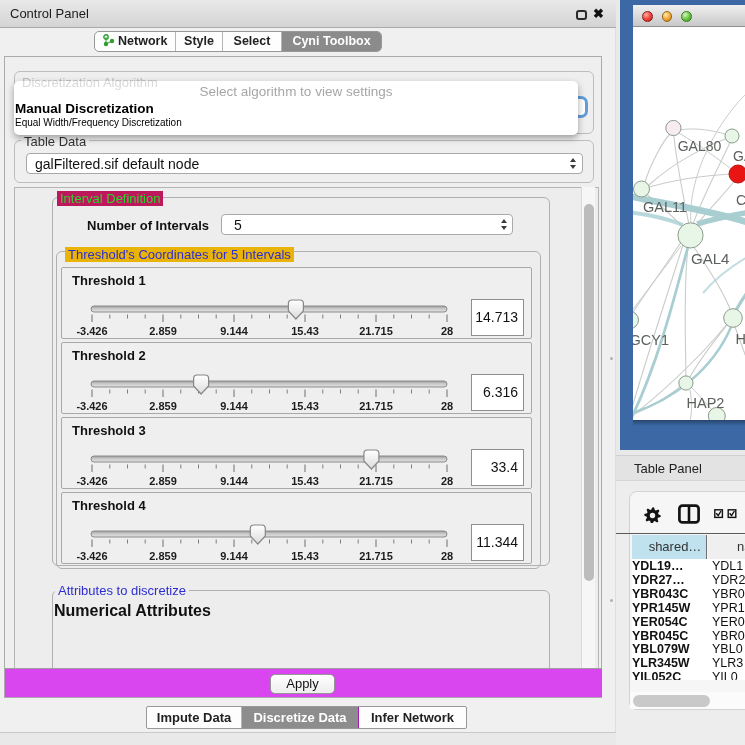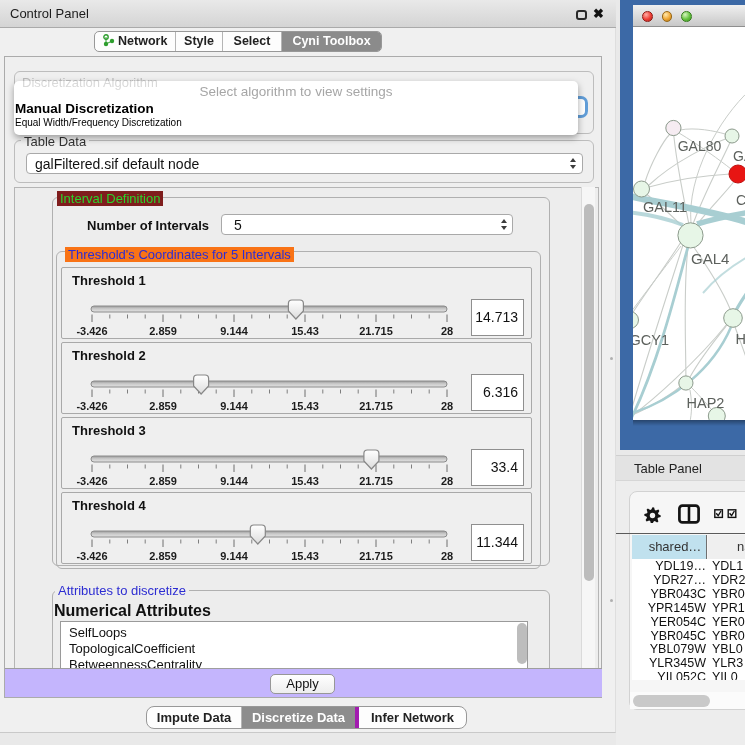--- a/index.html
+++ b/index.html
@@ -57,33 +57,33 @@
 
 #popup { position:absolute; left:14px; top:81px; width:564px; height:54px; background:#fff;
   border-radius:5px; box-shadow:0 3px 7px rgba(0,0,0,0.35); }
 #popup .prompt { position:absolute; left:0; width:100%; top:3px; text-align:center; font-size:13.5px; color:#a6a6a6; }
 #popup .it1 { position:absolute; left:1px; top:19.5px; font-size:13.5px; font-weight:bold; color:#000; }
 #popup .it2 { position:absolute; left:1px; top:35.5px; font-size:10px; color:#000; }
 
 .ghost { position:absolute; left:22px; top:75px; font-size:13px; white-space:nowrap; }
 
 
-#applyrow { position:absolute; left:0px; top:611px; width:597px; height:29px; background:#c4b5fd;
+#applyrow { position:absolute; left:0px; top:611px; width:597px; height:29px; background:#d946ef;
   border-top:1px solid #9e9e9e; }
 #applybtn { position:absolute; left:265px; top:5px; width:65px; height:20px; border:1px solid #979797;
   border-radius:5px; background:linear-gradient(#ffffff,#ededed); font-size:13px; color:#111;
   text-align:center; line-height:18px; }
 
 
 #bottabs { position:absolute; left:146px; top:706px; height:23px; display:flex;
-  border:1px solid #989898; border-radius:8px; background:#fdfdfd; overflow:hidden;
+  border:1px solid #989898; border-radius:2px; background:#fdfdfd; overflow:hidden;
   font-size:13px; font-weight:bold; color:#222; }
 #bottabs .seg { height:100%; line-height:21px; text-align:center; border-right:1px solid #b5b5b5; }
 #bottabs .seg:last-child { border-right:none; }
-#bottabs .sel { background:#8d8d8d; color:#fff; border-right:4px solid #a21caf; }
+#bottabs .sel { background:#8d8d8d; color:#fff; border-right:1px solid #a21caf; }
 
 
 #netwin { position:absolute; left:620px; top:0; width:125px; height:450px;
   background:#3c69a6; }
 #nettitle { position:absolute; left:633px; top:5px; width:112px; height:22px;
   background:linear-gradient(#f0f0f0,#c8c8c8); border-bottom:1px solid #8f8f8f; }
 .light { position:absolute; top:11px; width:10.5px; height:10.5px; border-radius:50%; }
 #netshadow { position:absolute; left:633px; top:420px; width:112px; height:6px;
   background:linear-gradient(rgba(0,0,0,0.35),rgba(0,0,0,0)); }
 
@@ -94,21 +94,21 @@
 #tpanelbox { position:absolute; left:629px; top:491px; width:126px; height:219px; background:#f6f6f6;
   border:1px solid #d2d2d2; border-radius:8px; overflow:hidden; }
 #thead { position:absolute; left:616px; top:533px; width:129px; height:26px; border-top:1px solid #5a5a5a; }
 #thc1 { position:absolute; left:16px; top:1px; width:75px; height:25px; background:#c0e1ee;
   border-right:1px solid #707070; font-size:13px; color:#333; text-align:center; text-indent:12px; line-height:24px; }
 #thc2 { position:absolute; left:92px; top:1px; width:37px; height:25px; background:#efefef;
   font-size:13px; color:#333; padding-left:29px; line-height:24px; }
 #tbody { position:absolute; left:632px; top:559px; width:113px; height:121px; background:#ffffff;
   overflow:hidden; }
 .trow { position:absolute; left:0; width:113px; height:13.9px; font-size:12.5px; color:#111; line-height:13.9px; }
-.trow .c1 { position:absolute; left:0; width:74px; text-align:right; }
+.trow .c1 { position:absolute; left:0; width:74px; text-align:left;font-weight:bold; }
 .trow .c2 { position:absolute; left:80px; white-space:nowrap; }
 #hsb { position:absolute; left:630px; top:692px; width:115px; height:17px; background:#fbfbfb; }
 #hsbthumb { position:absolute; left:3px; top:2.5px; width:77px; height:12px; background:#c9c9c9; border-radius:6px; }
 .dimple { position:absolute; width:3px; height:3px; border-radius:50%; background:#b0b0b0; }
 </style></head>
 <body>
 
 <div id="cpwin">
   <div id="cptitle">Control Panel</div>
   <div id="cpfloat"></div>
@@ -139,33 +139,33 @@
       <div class="ctext">galFiltered.sif default node</div>
       <div class="arrows" style="left:543px; top:4px;">
           <div class="up"></div>
           <div class="dn"></div>
         </div>
     </div>
 
     <div id="viewport">
 
       <div class="gbox" style="left:37px; top:9px; width:498px; height:369px; border-color:#b0b0b0;"></div>
-      <div class="gtitle" style="left:42px; top:3px; color:#2bd42b; background:#7f1d1d;">Interval Definition</div>
+      <div class="gtitle" style="left:42px; top:3px; color:#2bd42b; background:#be185d;">Interval Definition</div>
 
       <div style="position:absolute; left:72px; top:30px; font-size:13px; font-weight:bold; color:#111;">Number of Intervals</div>
       <div class="combo" style="left:206px; top:26px; width:292px; height:21px;">
         <div class="ctext" style="left:12px;">5</div>
         <div class="arrows" style="left:279px; top:4px;">
             <div class="up"></div>
             <div class="dn"></div>
           </div>
       </div>
 
       <div class="gbox" style="left:41px; top:63px; width:485px; height:318px; border-color:#b0b0b0;"></div>
-      <div class="gtitle" style="left:50px; top:59px; color:#2d2dd2; background:#f97316;">Threshold's Coordinates for 5 Intervals</div>
+      <div class="gtitle" style="left:50px; top:59px; color:#2d2dd2; background:#eab308;">Threshold's Coordinates for 5 Intervals</div>
 
 <div class="tpanel" style="top:79px">
   <svg width="471" height="72" style="position:absolute;left:0;top:0">
             <defs>
               <linearGradient id="tr" x1="0" y1="0" x2="0" y2="1">
                 <stop offset="0" stop-color="#9a9a9a"></stop>
                 <stop offset="0.45" stop-color="#c9c9c9"></stop>
                 <stop offset="1" stop-color="#e3e3e3"></stop>
               </linearGradient>
               <linearGradient id="th" x1="0" y1="0" x2="0" y2="1">
@@ -341,26 +341,20 @@
             <text x="385" y="66.5" font-family="Liberation Sans, sans-serif" font-size="11" font-weight="bold" fill="#1c1c1c" text-anchor="middle">28</text>
             <path d="M188.3 35.5 q0 -3.5 3.5 -3.5 h8 q3.5 0 3.5 3.5 v7.5 l-7.5 8 l-7.5 -8 z" fill="url(#th)" stroke="#878787" stroke-width="1.2"></path>
           </svg>
   <div class="ttitle">Threshold 4</div>
   <div class="tfield">11.344</div>
 </div>
 
       <div class="gbox" style="left:37px; top:402px; width:498px; height:95px; border-color:#b0b0b0;"></div>
       <div class="gtitle" style="left:40px; top:395px; color:#2d2dd2; background:#ededed;">Attributes to discretize</div>
       <div style="position:absolute; left:39px; top:414px; font-size:16px; font-weight:bold; color:#111;">Numerical Attributes</div>
-      <div style="position:absolute; left:45px; top:433px; width:468px; height:60px; background:#fff; border:1px solid #9a9a9a;">
-        <div style="position:absolute; left:8px; top:3px; font-size:13px; color:#111;">SelfLoops</div>
-        <div style="position:absolute; left:8px; top:19px; font-size:13px; color:#111;">TopologicalCoefficient</div>
-        <div style="position:absolute; left:8px; top:35px; font-size:13px; color:#111;">BetweennessCentrality</div>
-        <div style="position:absolute; left:456px; top:1px; width:10px; height:41px; background:#bdbdbd; border-radius:5px;"></div>
-      </div>
     </div>
     <div id="vsb">
         <div id="vsbthumb"></div>
       </div>
 
     <div id="applyrow">
         <div id="applybtn">Apply</div>
       </div>
   </div>
 

